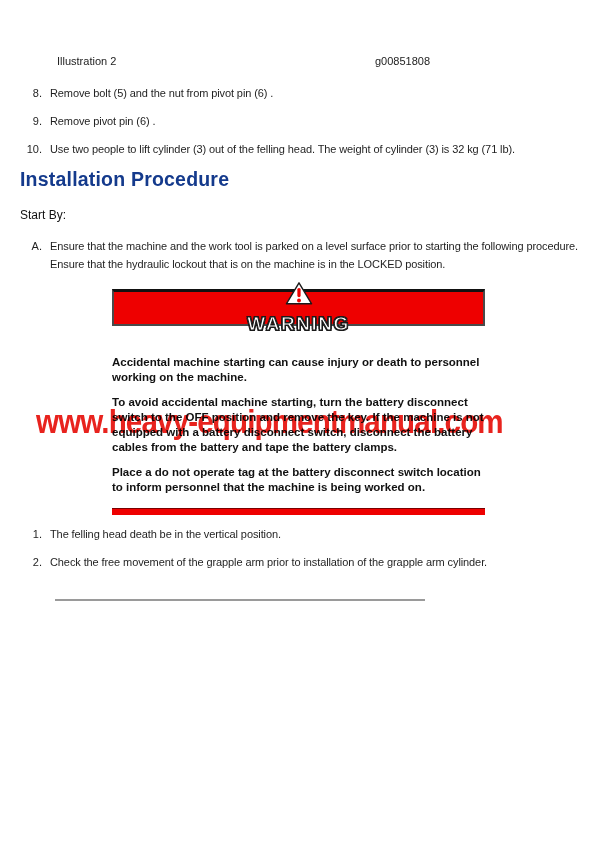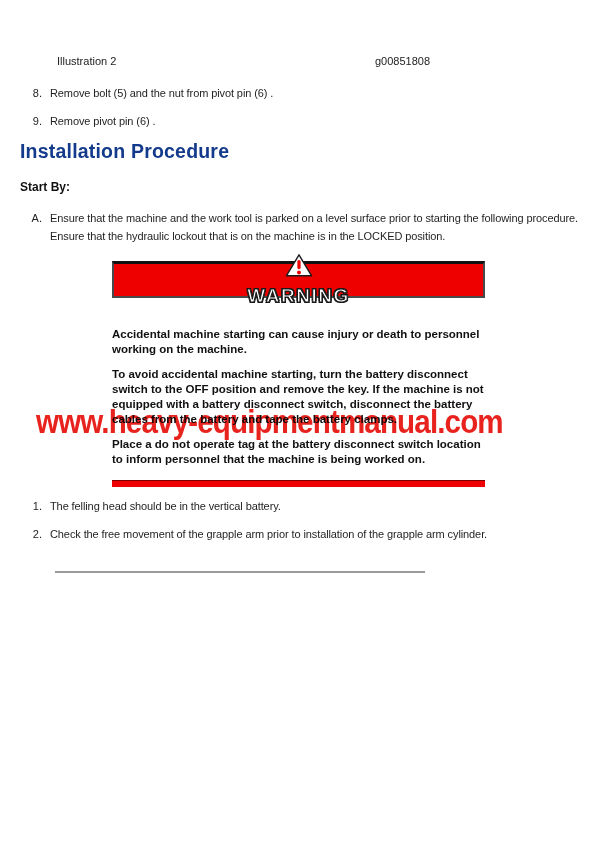--- a/index.html
+++ b/index.html
@@ -28,21 +28,21 @@
   .section-title {
     margin:10px 0 16px 20px;
     font-size:19.5px;
     font-weight:bold;
     color:var(--heading-blue, #143a8c);
     letter-spacing:0.2px;
   }
   .start-by {
     margin:17px 0 0 20px;
     font-size:12px;
-    font-weight:bold;
+    font-weight:normal;
     color:#111111;
   }
   .lettered { margin-top:15px; }
   .warning-box {
     width:373px;
     margin:16px 0 0 112px;
   }
   .warning-banner {
     height:37px;
     background:var(--warning-red, #ee0000);
@@ -110,20 +110,24 @@
 
   <div class="steps">
     <div class="step">
       <span class="num">8.</span>
       <span class="txt">Remove bolt (5) and the nut from pivot pin (6) .</span>
     </div>
     <div class="step">
       <span class="num">9.</span>
       <span class="txt">Remove pivot pin (6) .</span>
     </div>
+    <div class="step">
+      <span class="num">10.</span>
+      <span class="txt">Use two people to lift cylinder (3) out of the felling head. The weight of cylinder (3) is 32 kg (71 lb).</span>
+    </div>
   </div>
 
   <h1 class="section-title">Installation Procedure</h1>
 
   <div class="start-by">Start By:</div>
 
   <div class="steps lettered">
     <div class="step">
       <span class="num">A.</span>
       <span class="txt">Ensure that the machine and the work tool is parked on a level surface prior to starting the following procedure. Ensure that the hydraulic lockout that is on the machine is in the LOCKED position.</span>
@@ -145,21 +149,21 @@
       <p>Accidental machine starting can cause injury or death to personnel working on the machine.</p>
       <p>To avoid accidental machine starting, turn the battery disconnect switch to the OFF position and remove the key. If the machine is not equipped with a battery disconnect switch, disconnect the battery cables from the battery and tape the battery clamps.</p>
       <p>Place a do not operate tag at the battery disconnect switch location to inform personnel that the machine is being worked on.</p>
     </div>
     <div class="warning-endbar"></div>
   </div>
 
   <div class="steps post-steps">
     <div class="step">
       <span class="num">1.</span>
-      <span class="txt">The felling head should be in the vertical battery.</span>
+      <span class="txt">The felling head death be in the vertical position.</span>
     </div>
     <div class="step">
       <span class="num">2.</span>
       <span class="txt">Check the free movement of the grapple arm prior to installation of the grapple arm cylinder.</span>
     </div>
   </div>
 
   <div class="divider"></div>
 
   <div class="watermark">www.heavy-equipmentmanual.com</div>

